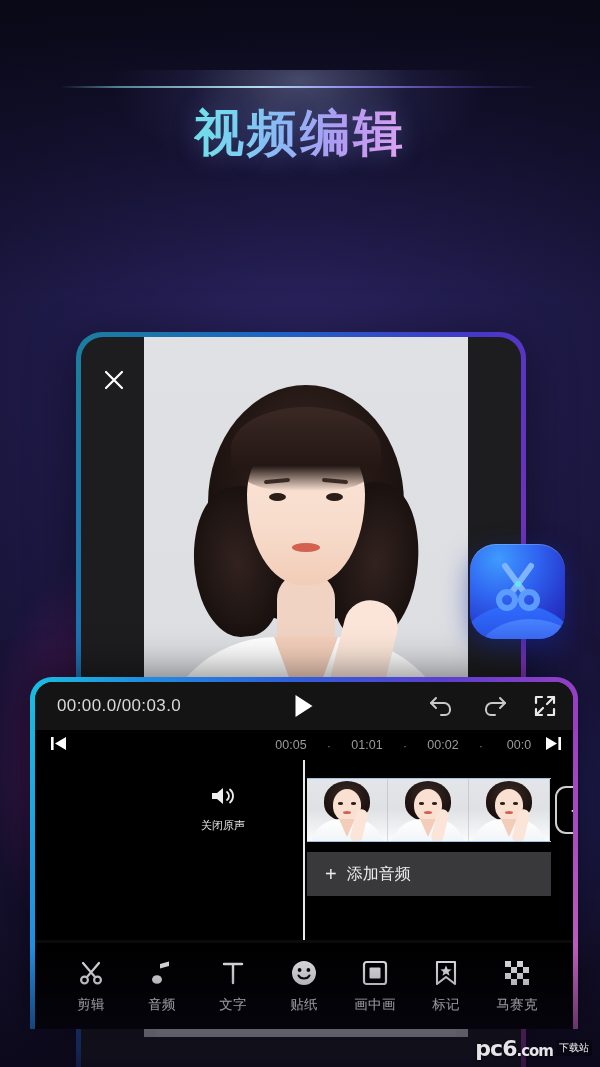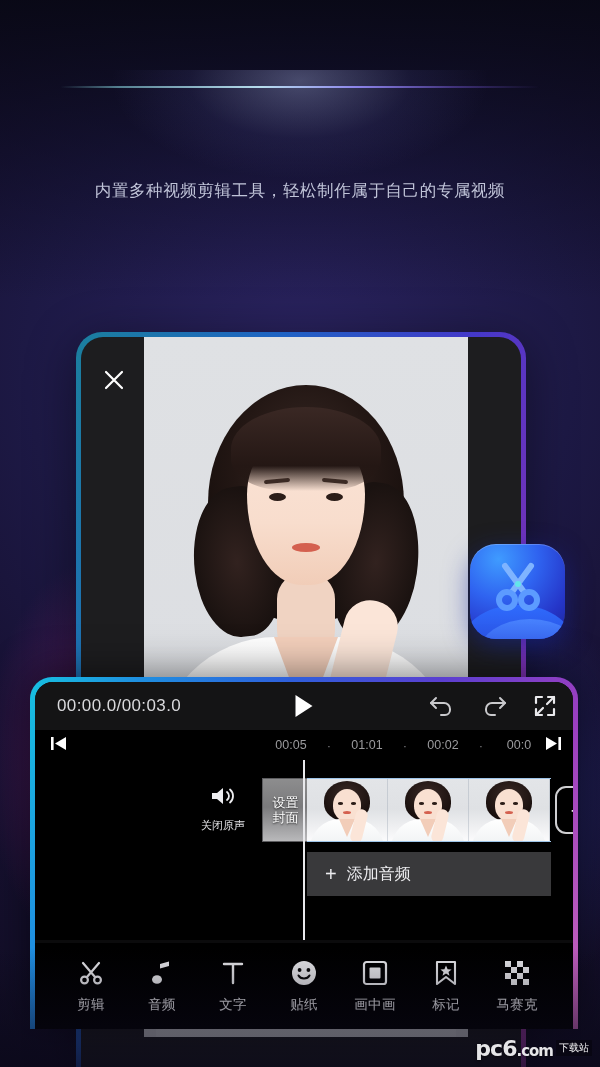--- a/index.html
+++ b/index.html
@@ -352,21 +352,23 @@
 <div id="stage">
 
   <div class="bg-base"></div>
   <div class="bg-left-purple"></div>
   <div class="bg-right-blue"></div>
   <div class="bg-top-dark"></div>
   <div class="bg-corner-dark-l"></div>
   <div class="glow-bloom"></div>
   <div class="glow-line"></div>
 
-  <div class="subline">内置多种视频剪辑工具，轻松制作属于自己的专属视频</div>
+  <div class="headline-wrap">
+    <span class="headline">视频编辑</span>
+  </div>
 
   <div class="phone">
     <div class="phone-screen">
       <div class="preview-photo">
         <div class="p-hair-back"></div>
         <div class="p-hair-wave-l"></div>
         <div class="p-hair-wave-r"></div>
         <div class="p-neck"></div>
         <div class="p-face"></div>
         <div class="p-fringe"></div>
@@ -460,26 +462,20 @@
           <span>
             <svg width="28" height="24" viewBox="0 0 28 24">
                 <path d="M3 9 H8 L14 4 V20 L8 15 H3 Z" fill="#ededf0"></path>
                 <path d="M18 8 a5 5 0 0 1 0 8" stroke="#ededf0" stroke-width="1.8" fill="none" stroke-linecap="round"></path>
                 <path d="M21 5.5 a8.5 8.5 0 0 1 0 13" stroke="#ededf0" stroke-width="1.8" fill="none" stroke-linecap="round"></path>
               </svg>
           </span>
           <div class="mute-label">关闭原声</div>
         </div>
 
-        <div class="cover-thumb">
-          <span>
-            <span>设置</span><br>
-            <span>封面</span>
-          </span>
-        </div>
 
         <div class="clip-strip">
           <div class="clip-frame">
             <div class="f-hair"></div>
               <div class="f-face"></div>
             <div class="f-eye l"></div>
               <div class="f-eye r"></div>
               <div class="f-lip"></div>
             <div class="f-body"></div>
               <div class="f-v"></div>

